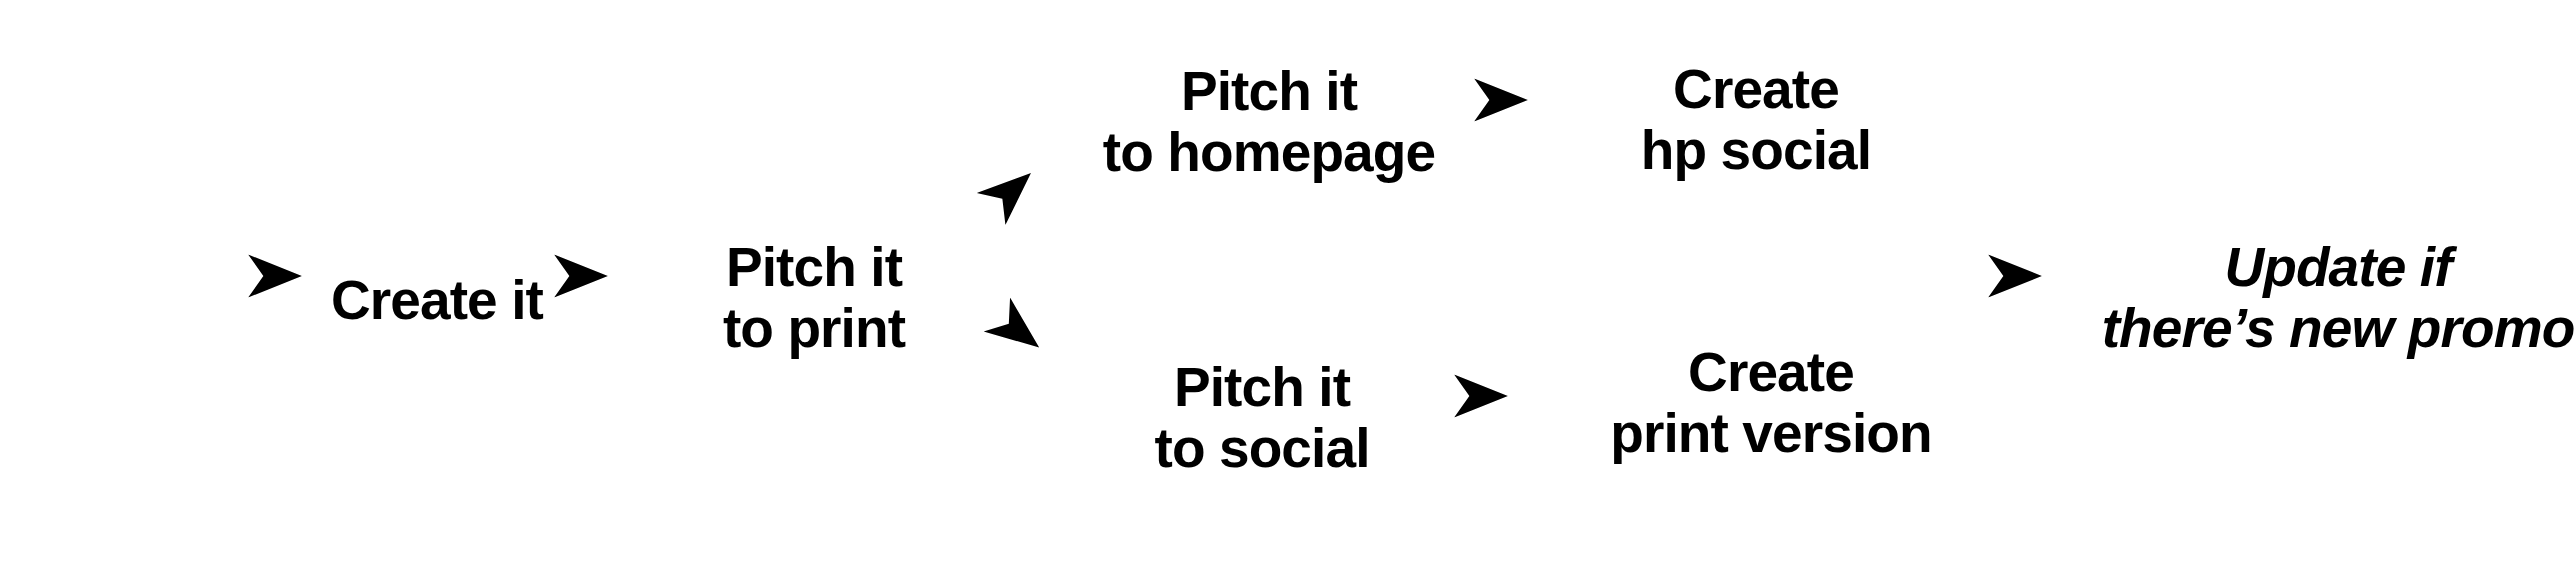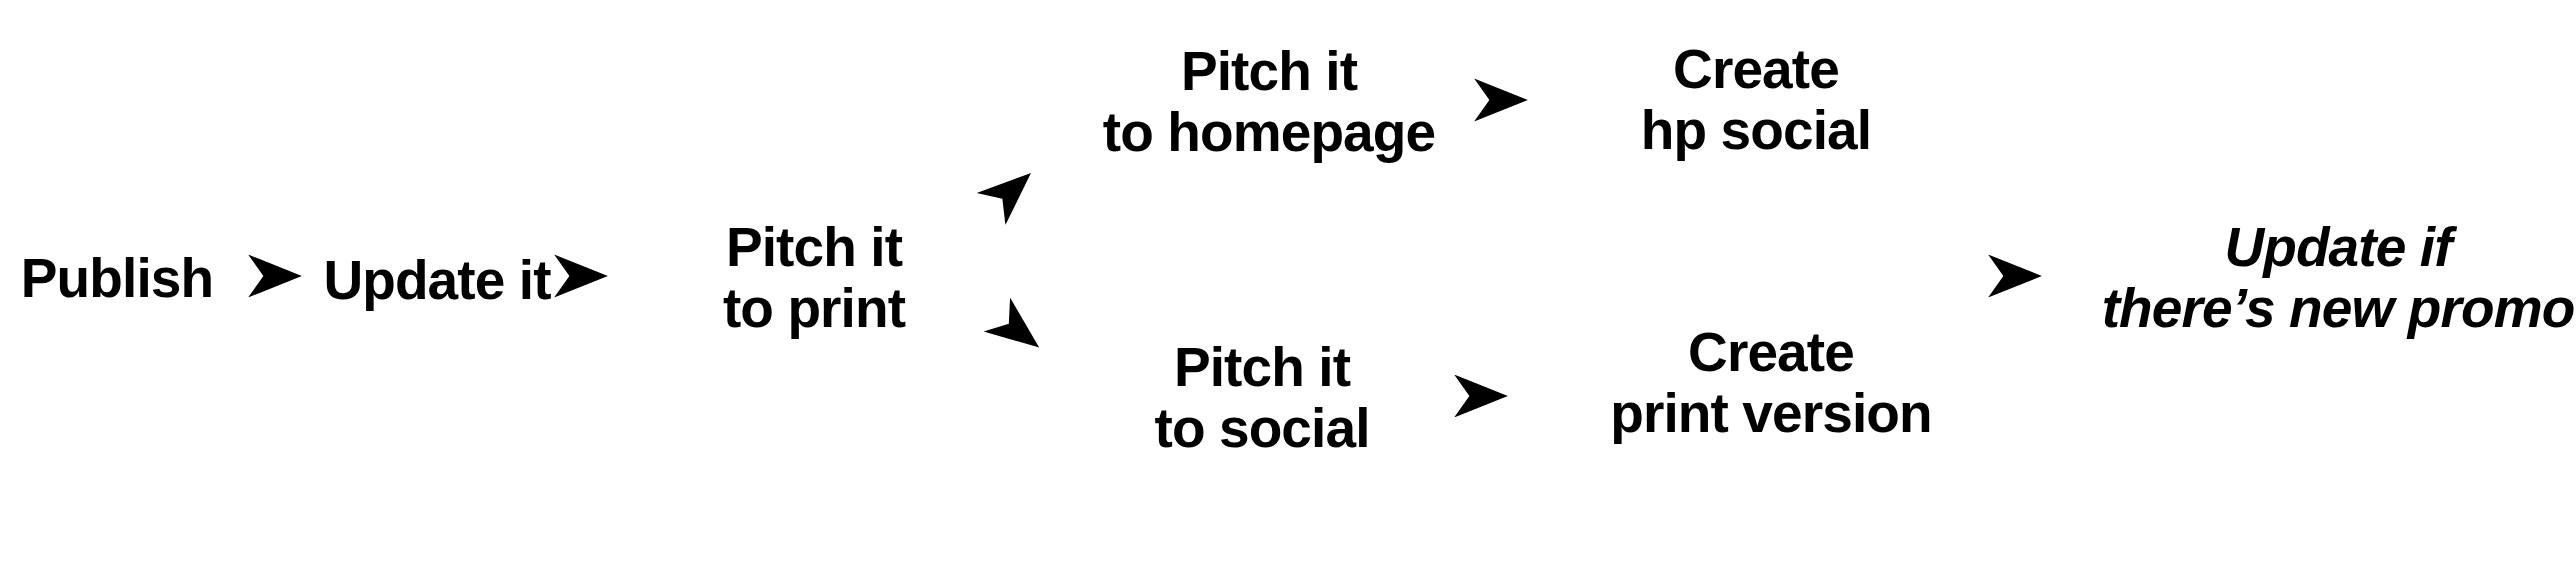--- a/index.html
+++ b/index.html
@@ -6,21 +6,21 @@
   html,body { margin:0; padding:0; }
   body { background:var(--bg); font-family:"Liberation Sans","DejaVu Sans",sans-serif; }
   .canvas {
     position:relative; width:2576px; height:562px;
     background:var(--bg); overflow:hidden;
   }
   .node {
     position:absolute; transform:translate(-50%,-50%);
     text-align:center; color:var(--ink);
     font-weight:700; font-size:55px; line-height:61px;
-    letter-spacing:-0.9px; white-space:nowrap;
+    letter-spacing:-0.9px; white-space:nowrap;margin-top:20px;
   }
   .node span { display:block; }
   .arrow {
     position:absolute; color:var(--ink);
     transform:translate(-50%,-50%) rotate(var(--rot,0deg));
   }
   .arrow svg { display:block; }
 
   
   #node-publish              { left:117px;  top:278px; }
@@ -39,32 +39,29 @@
   #arrow-social-print    { left:1018px; top:331px; --rot:38deg;  }
   #arrow-homepage-promo  { left:1501px; top:100px; }
   #arrow-print-version   { left:1481px; top:396px; }
   #arrow-to-update       { left:2015px; top:276px; }
 </style>
 </head>
 <body>
 
 <div class="canvas">
 
-  <div class="node" id="node-publish">
-    <span>Publish</span>
-  </div>
 
   <div class="arrow" id="arrow-publish-tweet">
     <svg width="54" height="43" viewBox="0 0 60 48">
         <polygon points="0,0 60,24 0,48 17,24" fill="currentColor"></polygon>
       </svg>
   </div>
 
   <div class="node" id="node-tweet">
-    <span>Update it</span>
+    <span>Create it</span>
   </div>
 
   <div class="arrow" id="arrow-tweet-social">
     <svg width="54" height="43" viewBox="0 0 60 48">
         <polygon points="0,0 60,24 0,48 17,24" fill="currentColor"></polygon>
       </svg>
   </div>
 
   <div class="node" id="node-pitch-social">
     <span>Pitch it</span>

